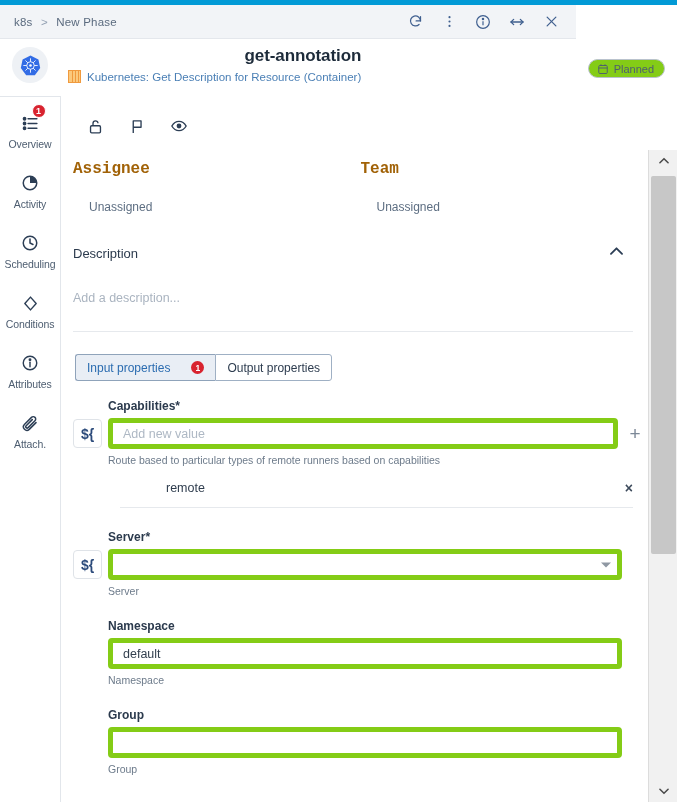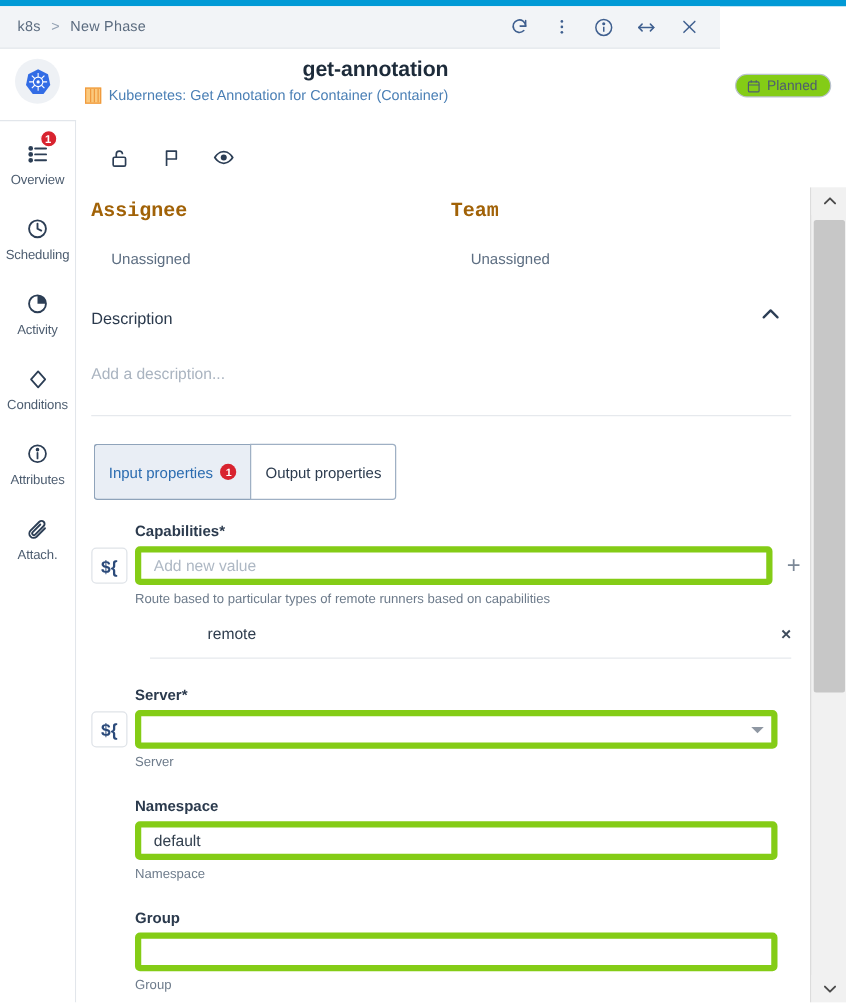--- a/index.html
+++ b/index.html
@@ -91,21 +91,21 @@
     padding:28px 22px 0 12px;
   }
   .desc-title { font-size:13px; color:#2b3a4d; }
   .chev { cursor:pointer; color:#2c3e55; }
   .desc-placeholder { font-size:12.5px; color:#aab4c0; padding:26px 0 0 12px; }
 
   .hr { height:1px; background:#e6e9ed; margin:26px 15px 0 12px; }
 
   .tabs { display:flex; padding:22px 0 0 14px; }
   .tab {
-    height:45px; display:flex; align-items:center; gap:6px;
+    height:27px; display:flex; align-items:center; gap:21px;
     padding:0 11px; font-size:12px; color:#2b6cb0;
     border:1px solid #9fb0c4; cursor:pointer; background:#fff;
   }
   .tab.active { background:#e9eef5; border-color:#8fa3ba; }
   .tab:first-child { border-radius:3px 0 0 3px; border-right:none; }
   .tab:last-child { border-radius:0 3px 3px 0; color:#2d3c4f; }
   .tab-badge {
     background:#d8232f; color:#fff; border-radius:50%;
     width:13px; height:13px; font-size:8.5px; font-weight:bold;
     display:flex; align-items:center; justify-content:center;
@@ -234,21 +234,21 @@
       </svg>
     </div>
     <div class="hdr-text">
       <div class="hdr-title">get-annotation</div>
       <div class="hdr-sub">
         <span class="sub-icon">
           <i style="left:2.5px"></i>
             <i style="left:5.5px"></i>
             <i style="left:8.5px"></i>
         </span>
-        <span class="hdr-sub-text">Kubernetes: Get Annotation for Container (Container)</span>
+        <span class="hdr-sub-text">Kubernetes: Get Description for Resource (Container)</span>
       </div>
     </div>
   </div>
 
   <div class="status-pill">
     <svg width="12" height="12" viewBox="0 0 24 24" fill="none" stroke="#4e5d70" stroke-width="1.9">
       <rect x="3.5" y="5" width="17" height="16" rx="2"></rect>
         <line x1="3.5" y1="10" x2="20.5" y2="10"></line>
       <line x1="8" y1="2.5" x2="8" y2="6"></line>
         <line x1="16" y1="2.5" x2="16" y2="6"></line>
@@ -269,36 +269,36 @@
             <circle cx="4.5" cy="12" r="1.4" fill="#2c3e55"></circle>
             <circle cx="4.5" cy="18" r="1.4" fill="#2c3e55"></circle>
         </svg>
         <span class="badge">1</span>
       </div>
       <div class="rail-lbl">Overview</div>
     </div>
 
     <div class="rail-item">
       <div class="rail-ic">
+        <svg width="18" height="18" viewBox="0 0 24 24">
+          <circle cx="12" cy="12" r="9" fill="none" stroke="#2c3e55" stroke-width="2"></circle>
+          <path d="M12 12 L12 3.2 A8.8 8.8 0 0 1 20.8 12 Z" fill="#2c3e55"></path>
+        </svg>
+      </div>
+      <div class="rail-lbl">Activity</div>
+    </div>
+
+    <div class="rail-item">
+      <div class="rail-ic">
         <svg width="18" height="18" viewBox="0 0 24 24" fill="none" stroke="#2c3e55" stroke-width="2" stroke-linecap="round">
           <circle cx="12" cy="12" r="9"></circle>
             <polyline points="12 6.5 12 12 16 14"></polyline>
         </svg>
       </div>
       <div class="rail-lbl">Scheduling</div>
-    </div>
-
-    <div class="rail-item">
-      <div class="rail-ic">
-        <svg width="18" height="18" viewBox="0 0 24 24">
-          <circle cx="12" cy="12" r="9" fill="none" stroke="#2c3e55" stroke-width="2"></circle>
-          <path d="M12 12 L12 3.2 A8.8 8.8 0 0 1 20.8 12 Z" fill="#2c3e55"></path>
-        </svg>
-      </div>
-      <div class="rail-lbl">Activity</div>
     </div>
 
     <div class="rail-item">
       <div class="rail-ic">
         <svg width="17" height="17" viewBox="0 0 24 24" fill="none" stroke="#2c3e55" stroke-width="2" stroke-linejoin="round">
           <polygon points="12 3 20 12 12 21 4 12"></polygon>
         </svg>
       </div>
       <div class="rail-lbl">Conditions</div>
     </div>

